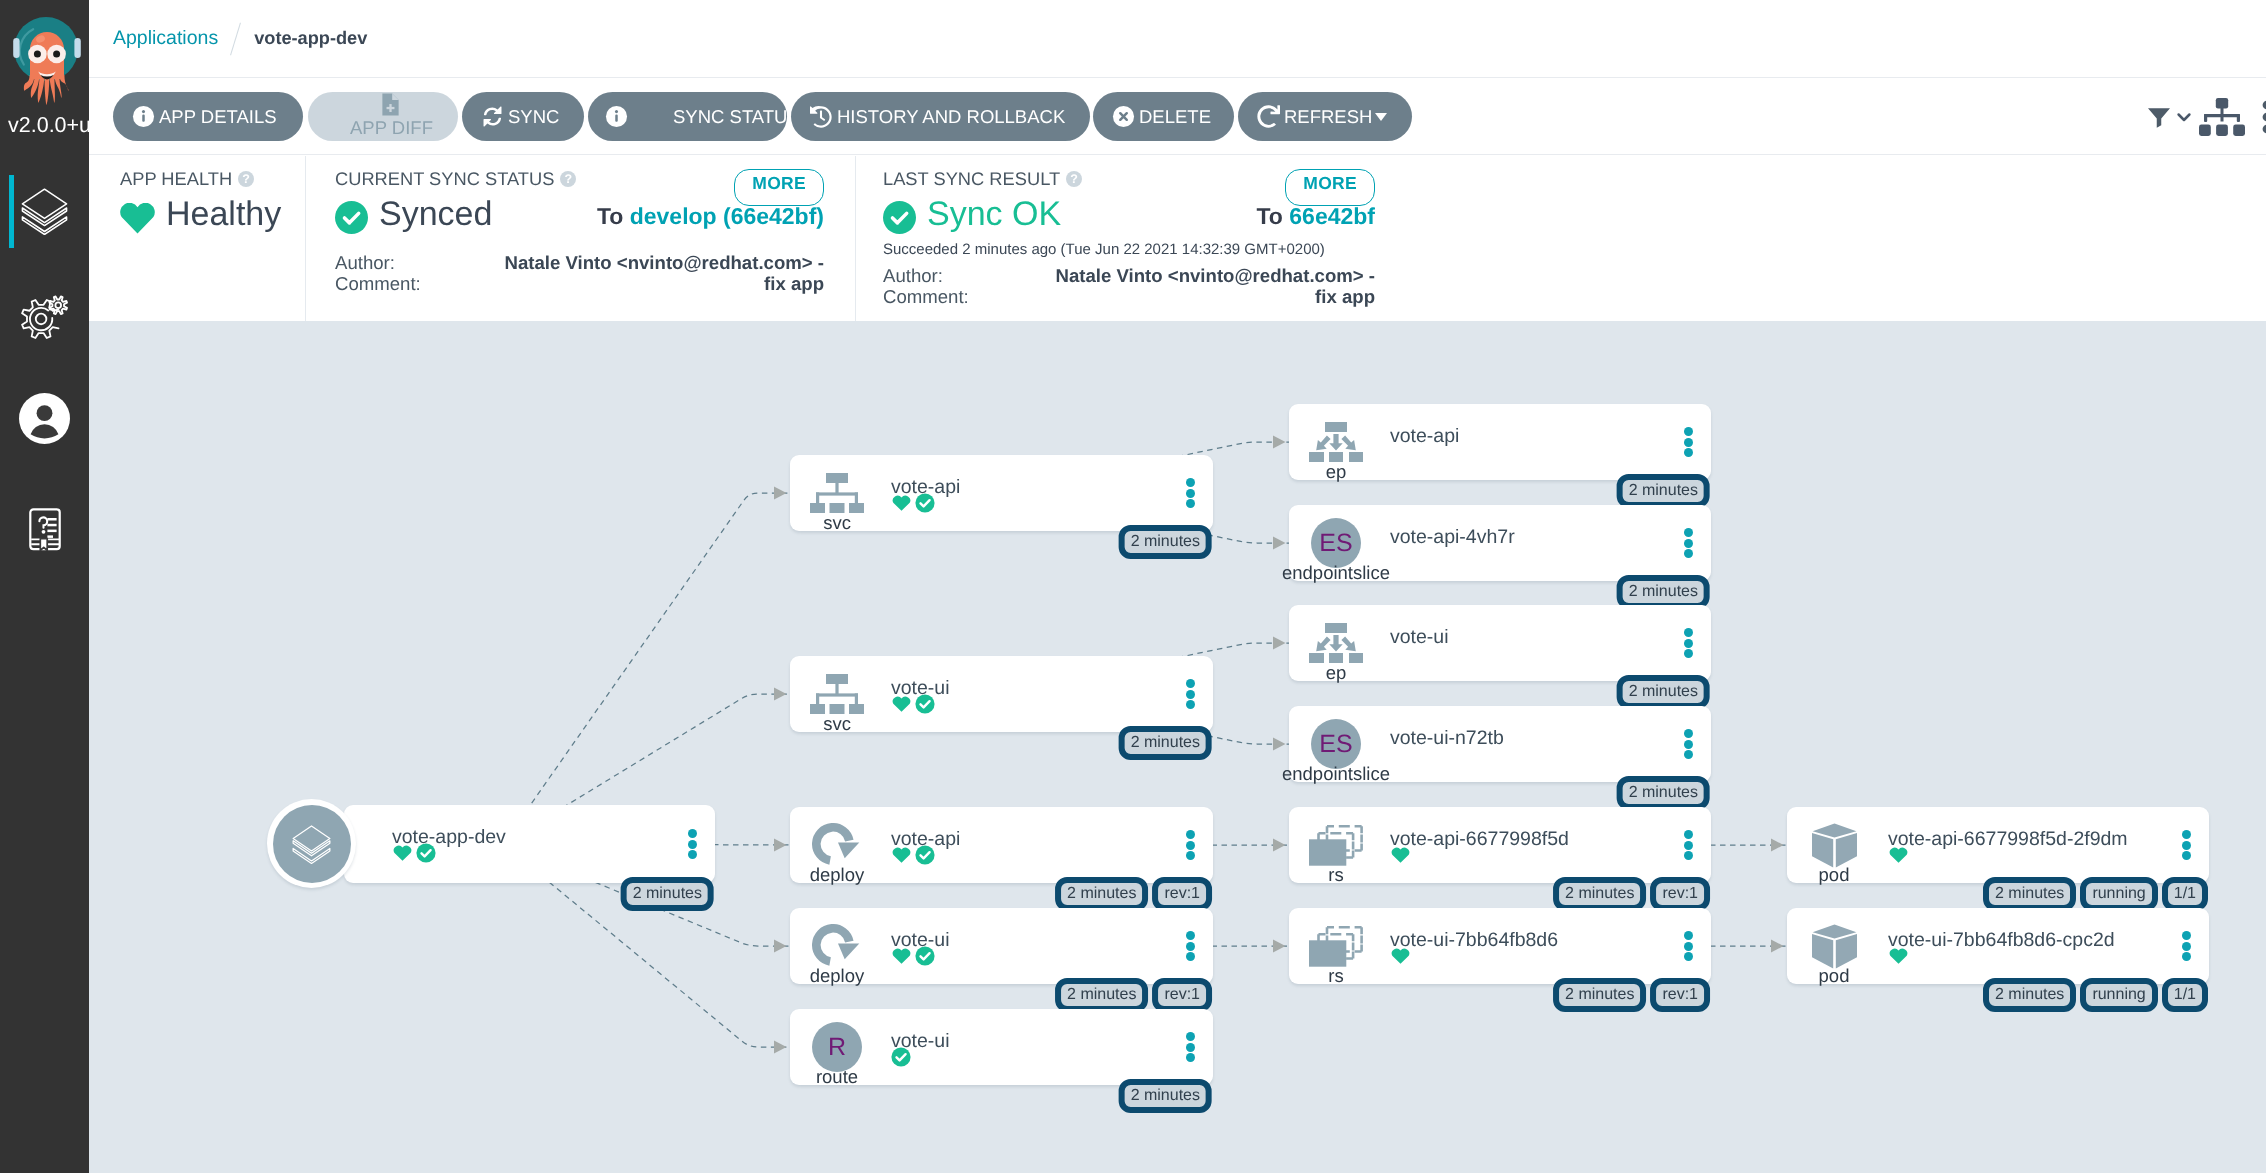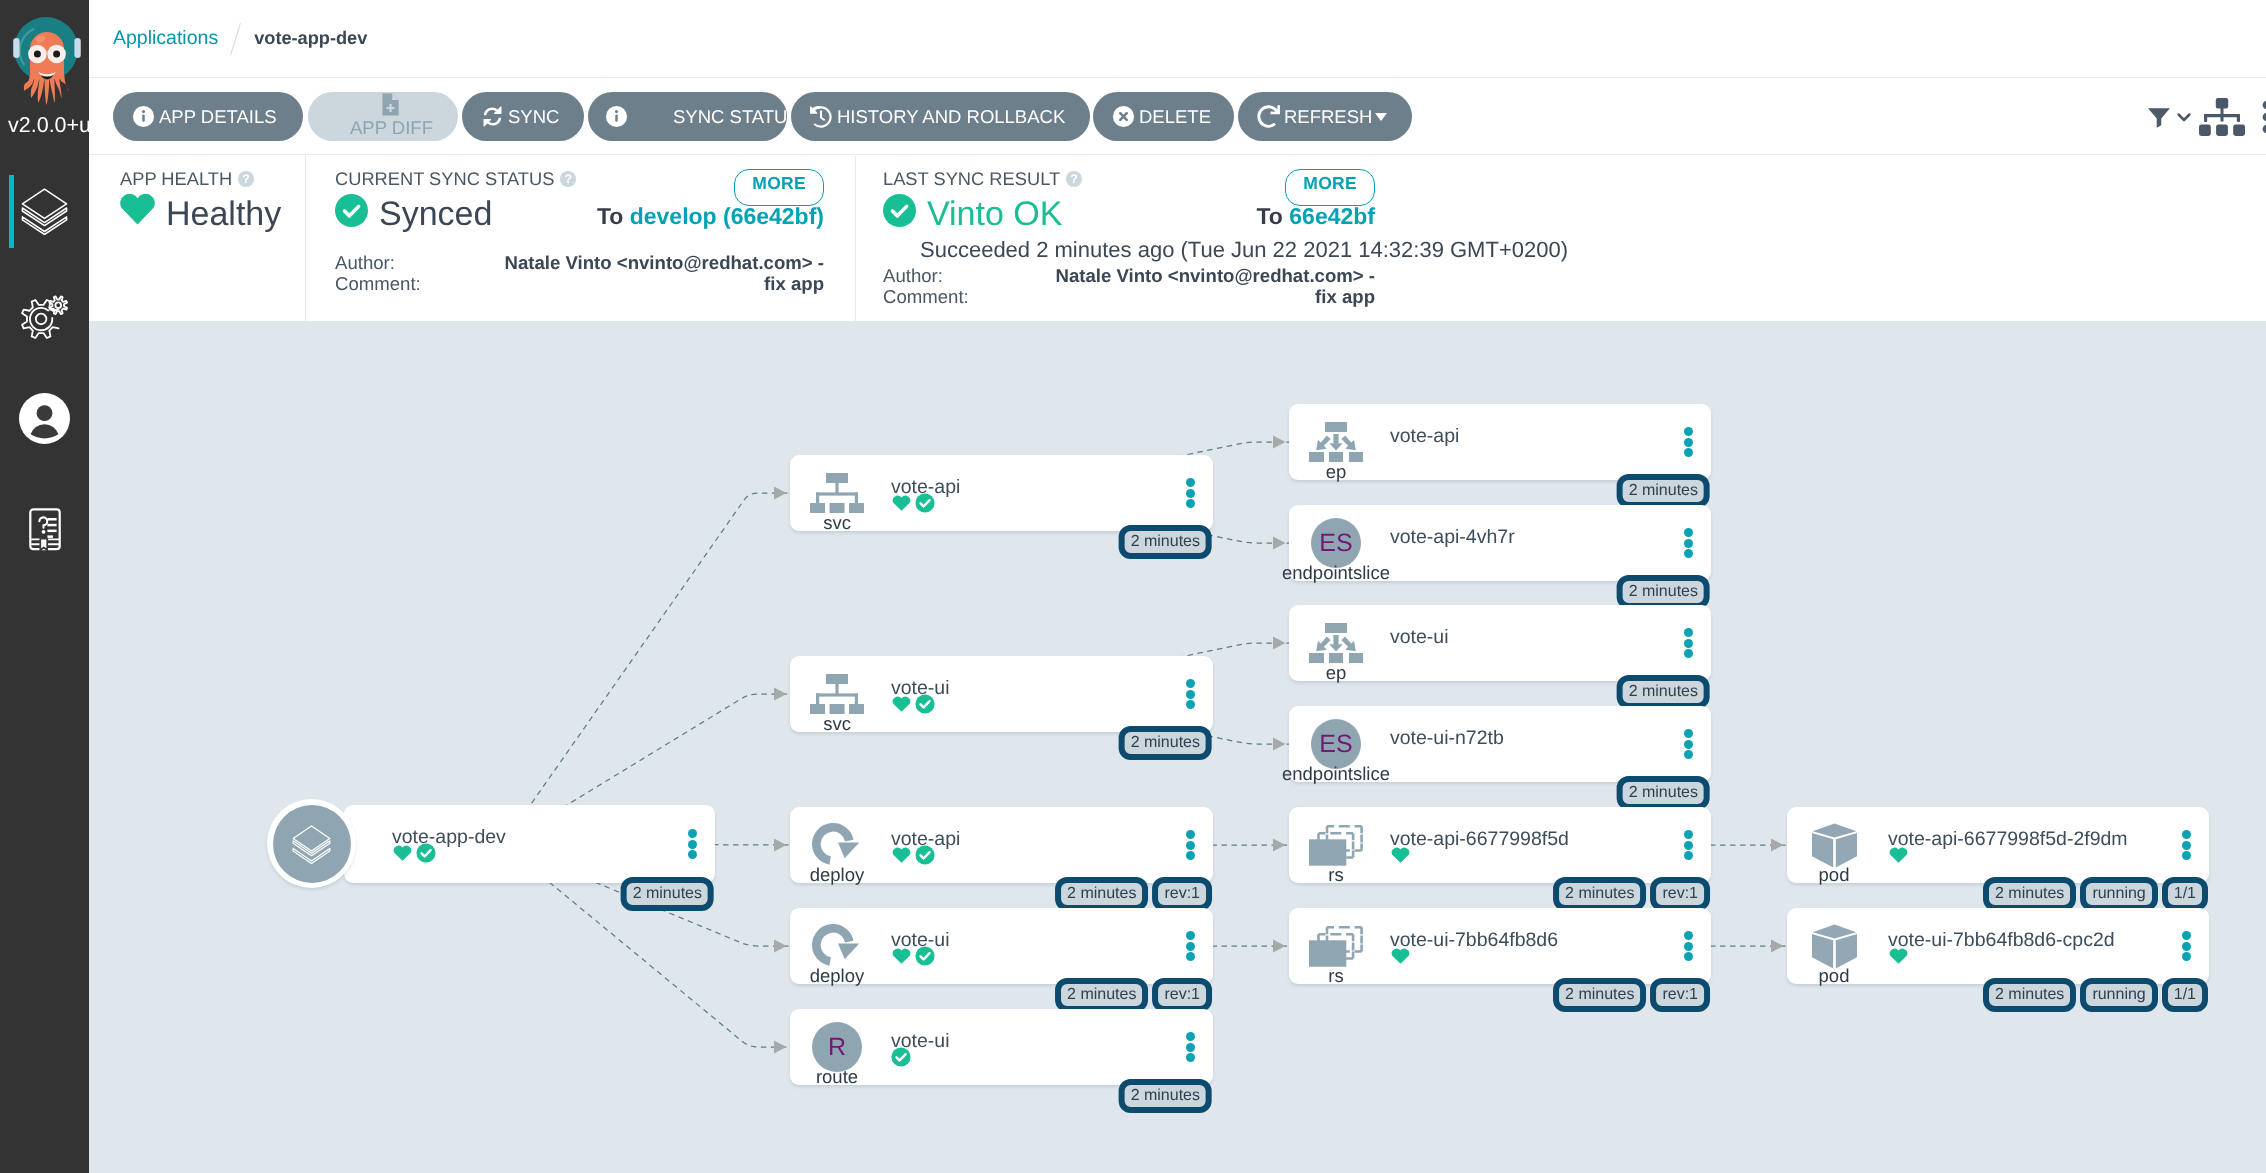--- a/index.html
+++ b/index.html
@@ -40,21 +40,21 @@
                  border-top:8px solid #fff;}
   .tb-right{position:absolute;right:-1px;top:0;height:76px;display:flex;align-items:center;}
 
   
   .status{position:absolute;left:89px;top:156px;width:2177px;height:165px;background:#fff;box-sizing:border-box;}
   .st-col{position:absolute;top:0;height:165px;box-sizing:border-box;}
   .st-title{position:absolute;top:13px;font-size:18.3px;color:#495763;display:flex;align-items:center;
             line-height:20px;white-space:nowrap;}
   .qmark{display:inline-block;width:16px;height:16px;border-radius:50%;background:#ccd6dd;color:#fff;
          font-size:12.5px;line-height:16px;text-align:center;margin-left:6px;font-weight:bold;}
-  .st-big{position:absolute;top:38px;display:flex;align-items:flex-start;font-size:34px;color:#3b4755;line-height:40px;}
+  .st-big{position:absolute;top:38px;display:flex;align-items:flex-end;font-size:34px;color:#3b4755;line-height:40px;}
   .st-big .txt{margin-left:11px;}
   .more{display:inline-block;border:1.5px solid #00a2b3;border-radius:15px;color:#00a2b3;font-size:17.5px;
         font-weight:bold;padding:3px 17px 12px;letter-spacing:.3px;cursor:pointer;line-height:20px;}
 
   
   .graph{position:absolute;left:89px;top:321px;width:2177px;height:852px;background:#dfe6ec;overflow:hidden;}
   .edges{position:absolute;left:0;top:0;width:2177px;height:852px;}
 
   .node{position:absolute;background:#fff;border-radius:9px;box-shadow:0 2px 3px rgba(105,125,140,.20);}
   .n-ico{position:absolute;left:0;top:16px;width:94px;display:flex;flex-direction:column;
@@ -83,21 +83,21 @@
   .kebab-right{margin-left:17px;margin-right:-5px;}
   .st-div{position:absolute;top:0;width:1px;height:165px;background:#e5eaef;}
   .st-more{position:absolute;right:0;top:13px;}
   .st-to{position:absolute;right:0;top:46px;font-size:23px;font-weight:bold;line-height:28px;}
   .st-to .to-pre{color:#363c4a;}
   .st-to .to-val{color:#00a2b3;cursor:pointer;}
   .st-meta{position:absolute;left:0;right:0;top:96px;display:flex;justify-content:space-between;}
   .st-meta.last{top:109px;}
   .st-meta-l{font-size:18.6px;color:#495763;line-height:21px;}
   .st-meta-r{font-size:18.6px;color:#3b4755;font-weight:bold;line-height:21px;text-align:right;}
-  .st-detail{position:absolute;left:0;top:84px;font-size:22px;color:#3b4755;line-height:19px;white-space:nowrap;margin-left:37px;}
+  .st-detail{position:absolute;left:0;top:84px;font-size:15px;color:#3b4755;line-height:19px;white-space:nowrap;}
   .st-big.green .txt{color:#18be94;}
 </style>
 </head>
 <body>
 
 <div class="app">
 
   <div class="sidebar">
     <div class="sb-logo">
       <svg width="70" height="93" viewBox="0 0 70 93">
@@ -323,21 +323,21 @@
     <div class="st-col" style="left:794px;width:492px;">
       <div class="st-title">
         <span>LAST SYNC RESULT</span>
         <span class="qmark">?</span>
       </div>
       <div class="st-big green">
         <svg width="33" height="33" viewBox="0 0 24 24">
           <circle cx="12" cy="12" r="12" fill="#18be94"></circle>
           <path d="M6.9 12.3 10.5 15.9 17.2 9" stroke="#fff" stroke-width="2.6" fill="none" stroke-linecap="round" stroke-linejoin="round"></path>
         </svg>
-        <span class="txt">Vinto OK</span>
+        <span class="txt">Sync OK</span>
       </div>
       <div class="st-more">
         <span class="more">MORE</span>
       </div>
       <div class="st-to">
         <span class="to-pre">To</span>
         <span class="to-val">66e42bf</span>
       </div>
       <div class="st-detail">Succeeded 2 minutes ago (Tue Jun 22 2021 14:32:39 GMT+0200)</div>
       <div class="st-meta last">

